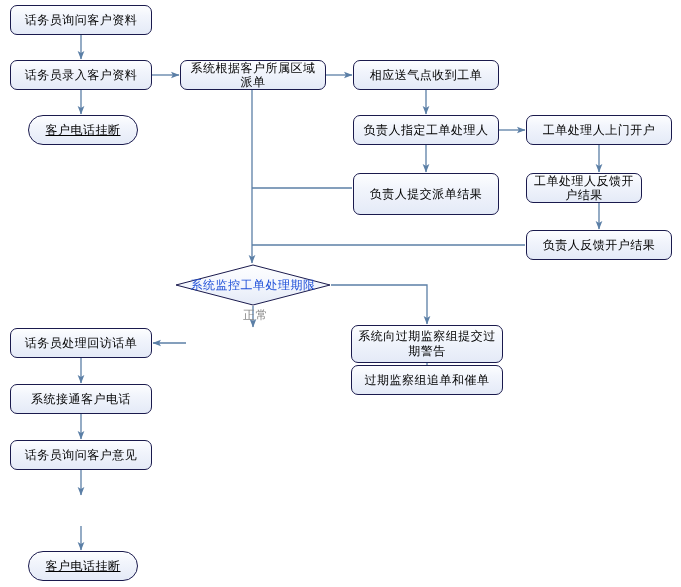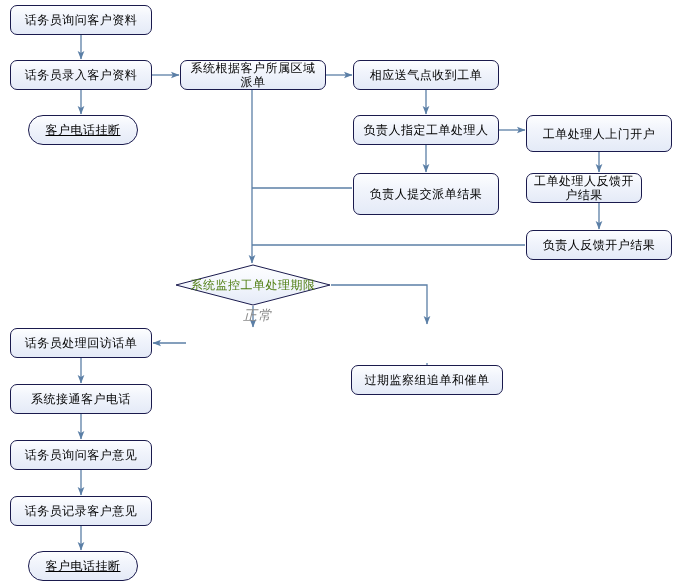--- a/index.html
+++ b/index.html
@@ -33,30 +33,29 @@
     text-decoration:underline;
   }
   .diamond-wrap{
     position:absolute;
     width:156px;height:42px;
   }
   .diamond-wrap svg{position:absolute;left:0;top:0;}
   .diamond-label{
     position:absolute;left:0;top:0;width:156px;height:42px;
     display:flex;align-items:center;justify-content:center;
-    font-size:12px;color:#4d7c0f;letter-spacing:0.5px;
+    font-size:12px;color:#1d4ed8;letter-spacing:0.5px;
     pointer-events:none;
   }
   .edge-label{
     position:absolute;
-    font-size:14px;
+    font-size:12px;
     color:#8b8b8b;
     letter-spacing:0.5px;
     white-space:nowrap;
-    font-style:italic;
   }
 </style>
 </head>
 <body>
 
 <div id="canvas">
 
   <svg class="edges" viewBox="0 0 681 587" xmlns="http://www.w3.org/2000/svg">
     <defs>
       <marker id="arrow" markerWidth="8" markerHeight="8" refX="6.2" refY="3" orient="auto" markerUnits="strokeWidth">
@@ -109,21 +108,21 @@
   <div class="node" style="left:10px;top:60px;width:142px;height:30px;">话务员录入客户资料</div>
 
   <div class="node terminator" style="left:28px;top:115px;width:110px;height:30px;">客户电话挂断</div>
 
   <div class="node" style="left:180px;top:60px;width:146px;height:30px;">系统根据客户所属区域派单</div>
 
   <div class="node" style="left:353px;top:60px;width:146px;height:30px;">相应送气点收到工单</div>
 
   <div class="node" style="left:353px;top:115px;width:146px;height:30px;">负责人指定工单处理人</div>
 
-  <div class="node" style="left:526px;top:115px;width:146px;height:37px;">工单处理人上门开户</div>
+  <div class="node" style="left:526px;top:115px;width:146px;height:30px;">工单处理人上门开户</div>
 
   <div class="node" style="left:353px;top:173px;width:146px;height:42px;">负责人提交派单结果</div>
 
   <div class="node" style="left:526px;top:173px;width:116px;height:30px;">工单处理人反馈开户结果</div>
 
   <div class="node" style="left:526px;top:230px;width:146px;height:30px;">负责人反馈开户结果</div>
 
   <div class="diamond-wrap" style="left:175px;top:264px;">
     <svg width="156" height="42" viewBox="0 0 156 42" xmlns="http://www.w3.org/2000/svg">
       <defs>
@@ -140,20 +139,20 @@
 
   <div class="edge-label" style="left:243px;top:307px;">正常</div>
 
 
   <div class="node" style="left:10px;top:328px;width:142px;height:30px;">话务员处理回访话单</div>
 
   <div class="node" style="left:10px;top:384px;width:142px;height:30px;">系统接通客户电话</div>
 
   <div class="node" style="left:10px;top:440px;width:142px;height:30px;">话务员询问客户意见</div>
 
-  <div class="node" style="left:10px;top:496px;width:142px;height:30px;">话务员记录客户意见</div>
 
   <div class="node terminator" style="left:28px;top:551px;width:110px;height:30px;">客户电话挂断</div>
 
+  <div class="node two-line" style="left:351px;top:325px;width:152px;height:38px;">系统向过期监察组提交过期警告</div>
 
   <div class="node" style="left:351px;top:365px;width:152px;height:30px;">过期监察组追单和催单</div>
 
 </div>
 
 </body></html>

